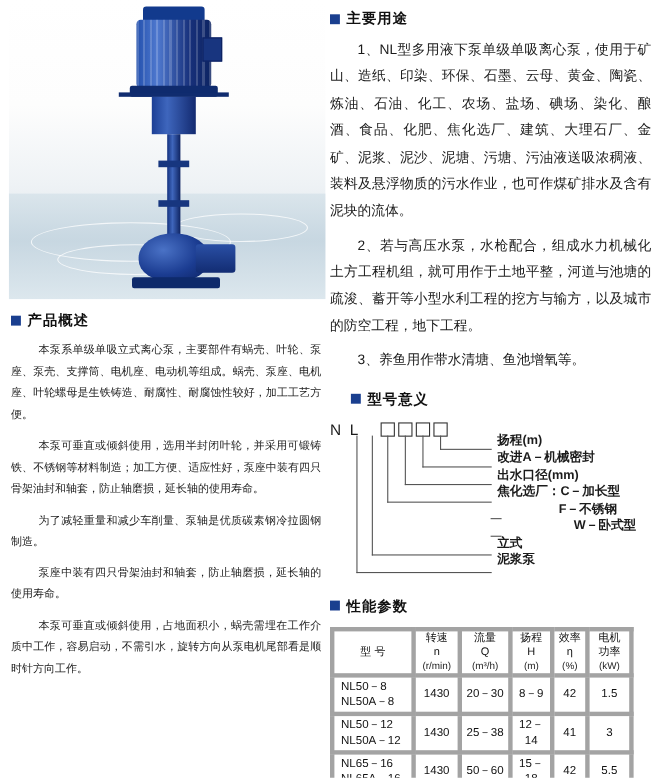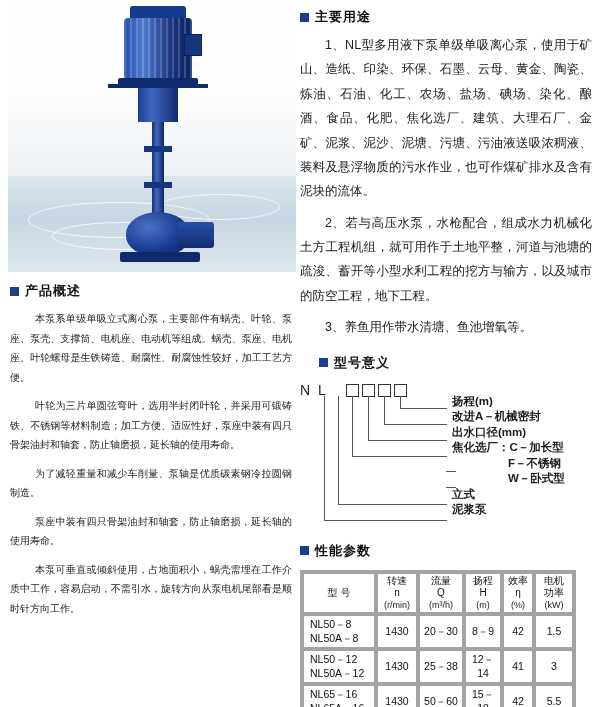--- a/index.html
+++ b/index.html
@@ -261,21 +261,21 @@
         <div class="pump-foot"></div>
       </div>
     </div>
 
     <div class="left-body">
       <div class="sec-head left-head">
         <span class="bullet"></span>
         <span>产品概述</span>
       </div>
       <p class="para">本泵系单级单吸立式离心泵，主要部件有蜗壳、叶轮、泵座、泵壳、支撑筒、电机座、电动机等组成。蜗壳、泵座、电机座、叶轮螺母是生铁铸造、耐腐性、耐腐蚀性较好，加工工艺方便。</p>
-      <p class="para">叶轮为三片单圆弦弯叶，选用半封闭叶轮，并采用可锻铸铁、不锈钢等材料制造；加工方便、适应性好，泵座中装有四只骨架油封和轴套，防止轴磨损，延长轴的使用寿命。</p>
+      <p class="para">本泵可垂直或倾斜使用，选用半封闭叶轮，并采用可锻铸铁、不锈钢等材料制造；加工方便、适应性好，泵座中装有四只骨架油封和轴套，防止轴磨损，延长轴的使用寿命。</p>
       <p class="para">为了减轻重量和减少车削量、泵轴是优质碳素钢冷拉圆钢制造。</p>
       <p class="para">泵座中装有四只骨架油封和轴套，防止轴磨损，延长轴的使用寿命。</p>
       <p class="para">本泵可垂直或倾斜使用，占地面积小，蜗壳需埋在工作介质中工作，容易启动，不需引水，旋转方向从泵电机尾部看是顺时针方向工作。</p>
 
     </div>
   </div>
 
   <div class="right-col">
 
     <div class="sec-head">
@@ -306,21 +306,21 @@
       <div class="leader" style="left:24px; top:16px; height:124px; width:122px;"></div>
       <div class="hline" style="left:146px; top:91px; width:10px;"></div>
       <div class="hline" style="left:146px; top:107px; width:10px;"></div>
 
       <div class="labels">
         <div>扬程(m)</div>
         <div>改进A－机械密封</div>
         <div>出水口径(mm)</div>
         <div>焦化选厂：C－加长型</div>
         <div style="padding-left:56px;">F－不锈钢</div>
-        <div style="padding-left:56px;">W－卧式型</div>
+        <div style="padding-left:56px;text-align:center;">W－卧式型</div>
         <div>立式</div>
         <div>泥浆泵</div>
       </div>
     </div>
 
     <div class="sec-head">
       <span class="bullet"></span>
       <span>性能参数</span>
     </div>
 

